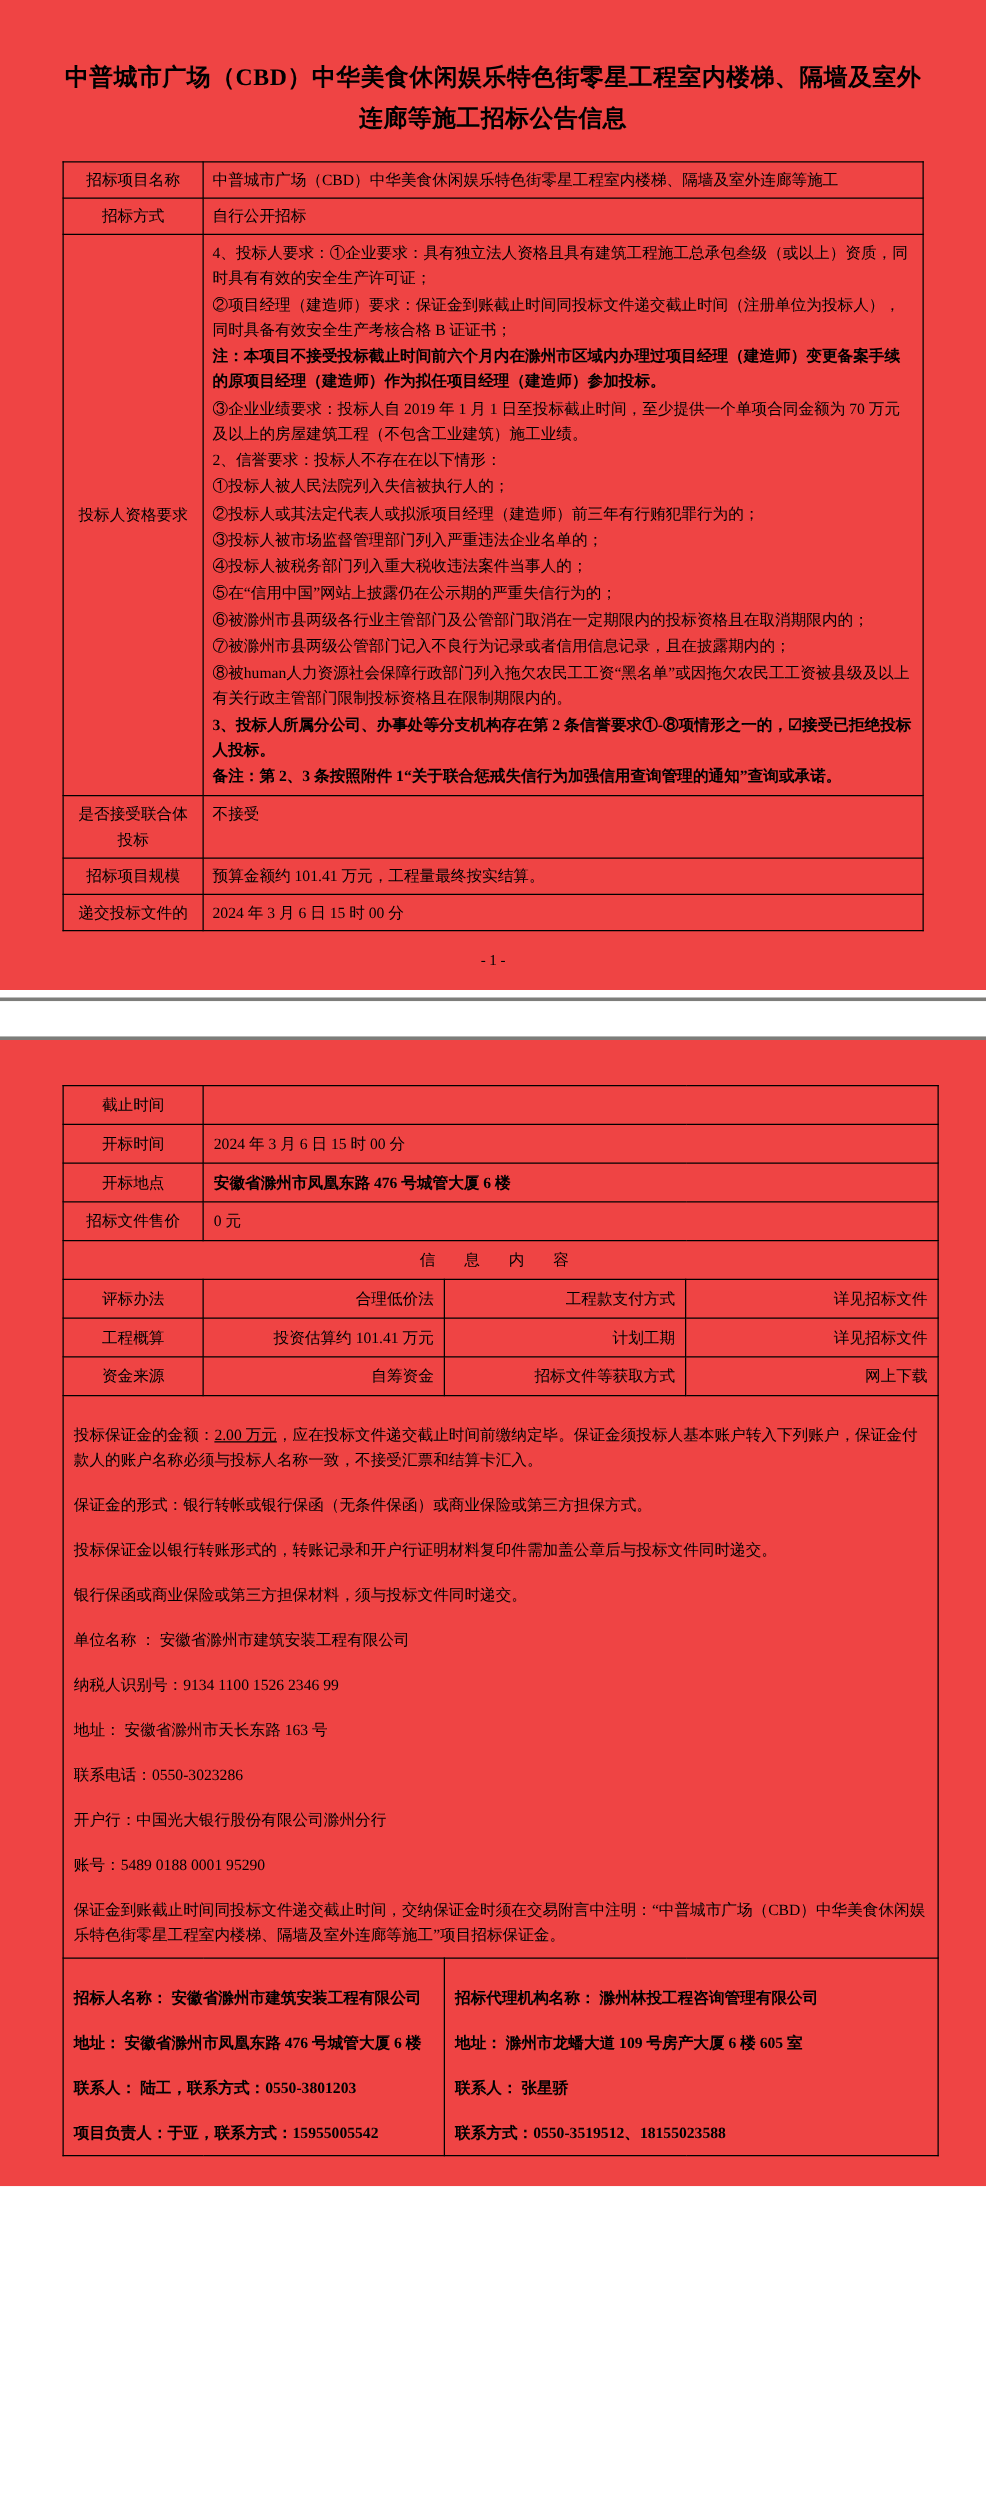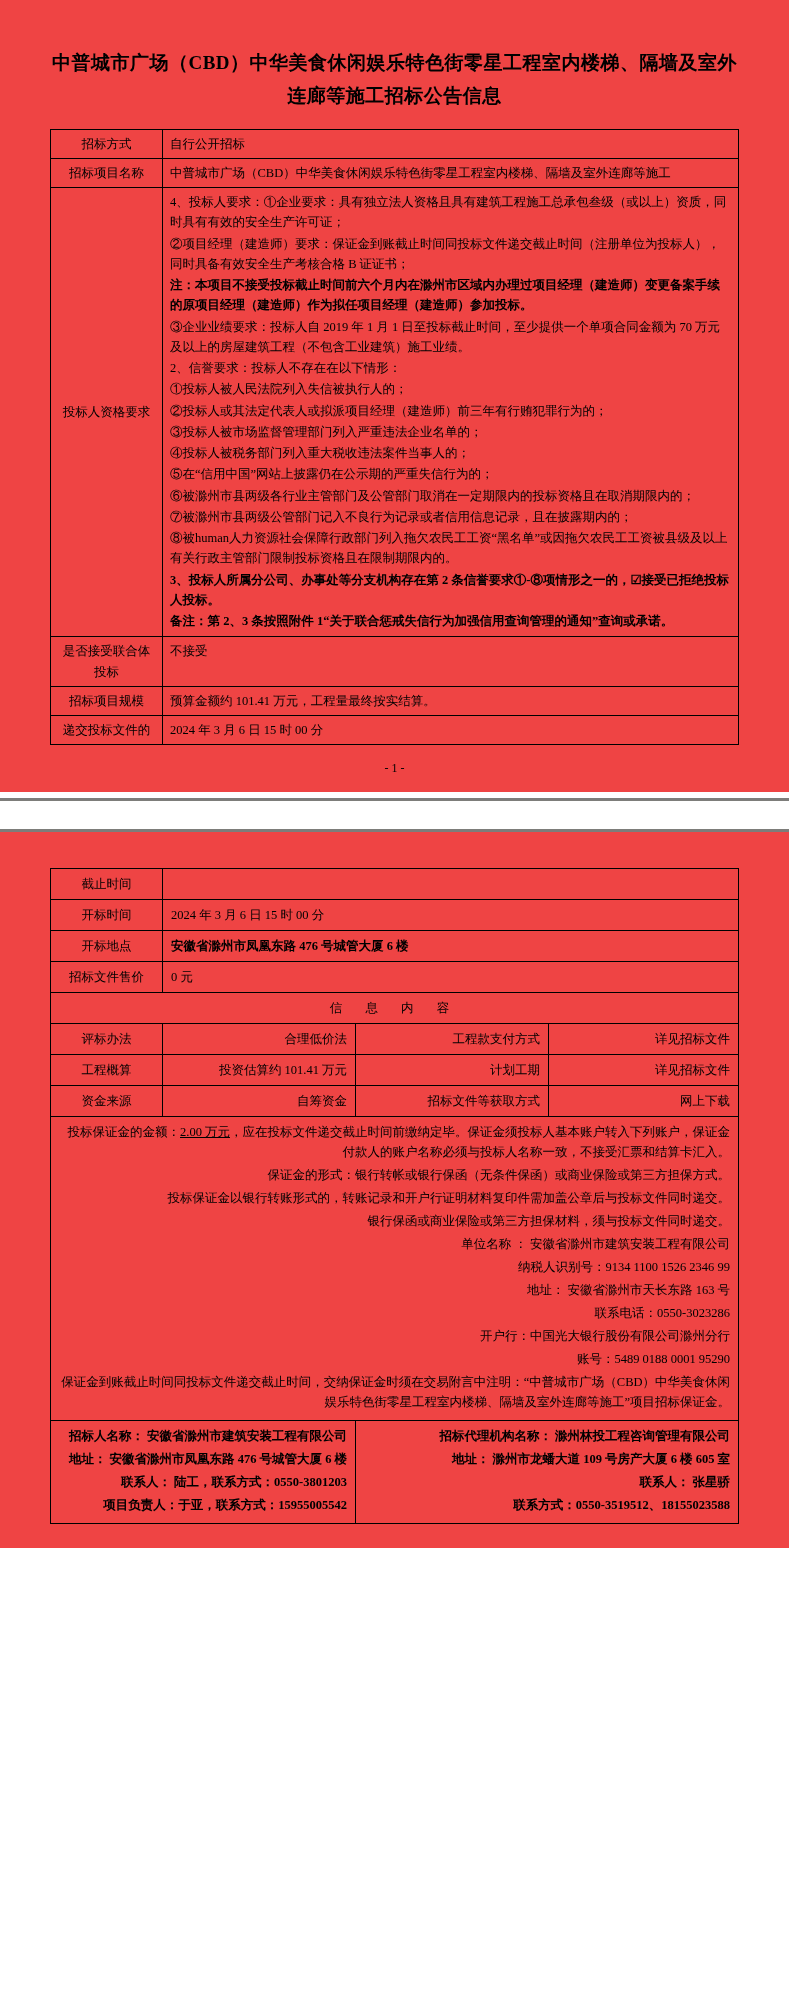--- a/index.html
+++ b/index.html
@@ -14,21 +14,21 @@
     font-size: 12.5px;
     line-height: 1.55;
   }
   .page {
     width: 789px;
     box-sizing: border-box;
     background: #ef4444;
     position: relative;
   }
   .page1 { padding: 46px 50px 10px 50px; }
-  .page2 { padding: 36px 50px 24px 50px; font-family: Liberation Serif, serif; }
+  .page2 { padding: 36px 38px 24px 50px; font-family: Liberation Serif, serif; }
   .gap-band {
     width: 789px;
     height: 34px;
     background: #ffffff;
     border-top: 3px solid #7d7d7a;
     border-bottom: 3px solid #7d7d7a;
     box-sizing: border-box;
     margin: 6px 0 0 0;
   }
   .gap-inner { height: 100%; background: #ffffff; }
@@ -80,43 +80,43 @@
   }
   td.l2 { text-align: center; width: 112px; }
   .info-head {
     text-align: center;
     letter-spacing: 10px;
     padding: 5px 8px;
     margin-left: 22px;
   }
   td.c { text-align: right; }
   .blk { padding: 4px 8px; }
-  .blk p { margin: 0 0 3px 0; text-align: right; }
+  .blk p { margin: 16px 0 3px 0; }
   .sub td { vertical-align: top; }
 </style>
 </head>
 <body>
 
 <div class="page page1">
 
   <h1 class="doc-title">中普城市广场（CBD）中华美食休闲娱乐特色街零星工程室内楼梯、隔墙及室外连廊等施工招标公告信息</h1>
 
   <table class="tbl">
     <colgroup>
         <col style="width:112px">
         <col>
       </colgroup>
     <tbody>
       <tr>
+        <td class="lbl mid">招标项目名称</td>
+        <td>中普城市广场（CBD）中华美食休闲娱乐特色街零星工程室内楼梯、隔墙及室外连廊等施工</td>
+      </tr>
+      <tr>
         <td class="lbl mid">招标方式</td>
         <td>自行公开招标</td>
-      </tr>
-      <tr>
-        <td class="lbl mid">招标项目名称</td>
-        <td>中普城市广场（CBD）中华美食休闲娱乐特色街零星工程室内楼梯、隔墙及室外连廊等施工</td>
       </tr>
       <tr>
         <td class="lbl mid">投标人资格要求</td>
         <td>
           <div id="qualification-list">
               <p class="p">4、投标人要求：①企业要求：具有独立法人资格且具有建筑工程施工总承包叁级（或以上）资质，同时具有有效的安全生产许可证；</p>
               <p class="p">②项目经理（建造师）要求：保证金到账截止时间同投标文件递交截止时间（注册单位为投标人），同时具备有效安全生产考核合格 B 证证书；</p>
               <p class="p b">注：本项目不接受投标截止时间前六个月内在滁州市区域内办理过项目经理（建造师）变更备案手续的原项目经理（建造师）作为拟任项目经理（建造师）参加投标。</p>
               <p class="p">③企业业绩要求：投标人自 2019 年 1 月 1 日至投标截止时间，至少提供一个单项合同金额为 70 万元及以上的房屋建筑工程（不包含工业建筑）施工业绩。</p>
               <p class="p">2、信誉要求：投标人不存在在以下情形：</p>

